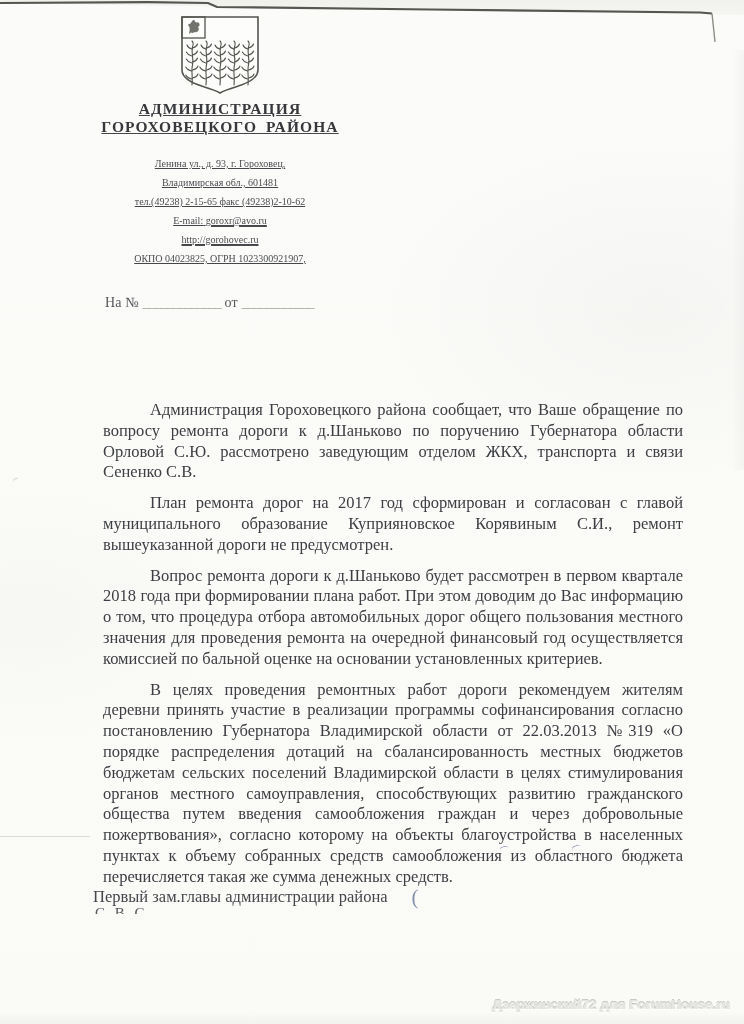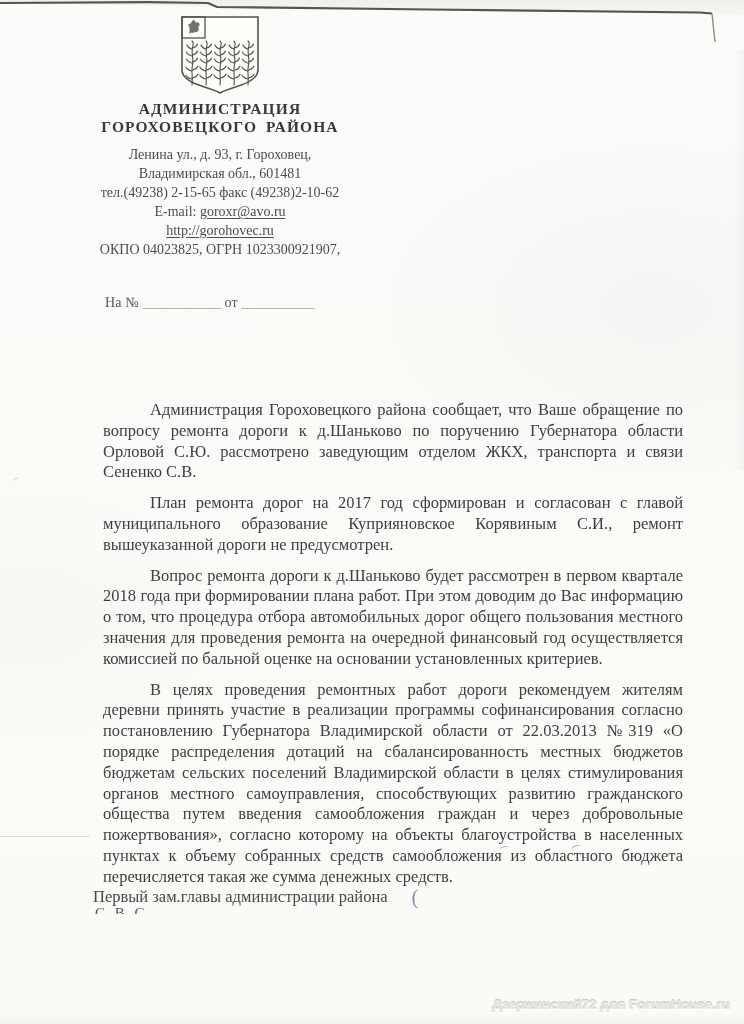--- a/index.html
+++ b/index.html
@@ -26,28 +26,28 @@
   .scan-edge-svg { position: absolute; top: 0; left: 0; }
   .crease-line { position: absolute; left: 0; top: 836px; width: 90px; height: 1px; background: #dcdcd6; }
   .edge-speck { position: absolute; left: 13px; top: 478px; width: 6px; height: 3px; border-top: 1.5px solid #bcbcb6; transform: rotate(-25deg); border-radius: 50%; }
   .right-streak { position: absolute; right: 0; top: 50px; width: 12px; height: 420px;
     background: linear-gradient(90deg, transparent, rgba(0,0,0,0.028)); }
   .bottom-shade { position: absolute; left: 0; bottom: 0; width: 744px; height: 12px;
     background: linear-gradient(transparent, rgba(0,0,0,0.03)); }
   
   .letterhead {
     position: absolute; left: 55px; top: 14px; width: 330px;
-    text-align: center; color: #45464a;
+    text-align: center; color: #45464a; text-decoration: underline;
   }
   .coat-of-arms { display: block; margin: 0 auto 6px auto; }
   .org-name {
     font-weight: bold; font-size: 15.5px; line-height: 18px;
     letter-spacing: 1.1px; color: #37383c; word-spacing: 4px;
   }
-  .address-block { margin-top: 9px; font-size: 14px; line-height: 19px; color: #4b4c50; }
+  .address-block { margin-top: 18px; font-size: 10px; line-height: 19px; color: #4b4c50; }
   .address-line { white-space: nowrap; }
   .u { text-decoration: underline; text-underline-offset: 2px; }
   
   .reference {
     position: absolute; left: 105px; top: 295px;
     font-size: 14px; color: #56575b; letter-spacing: .2px;
   }
   .reference .blank { color: #a3a39e; letter-spacing: -1px; }
   
   .body-text {

